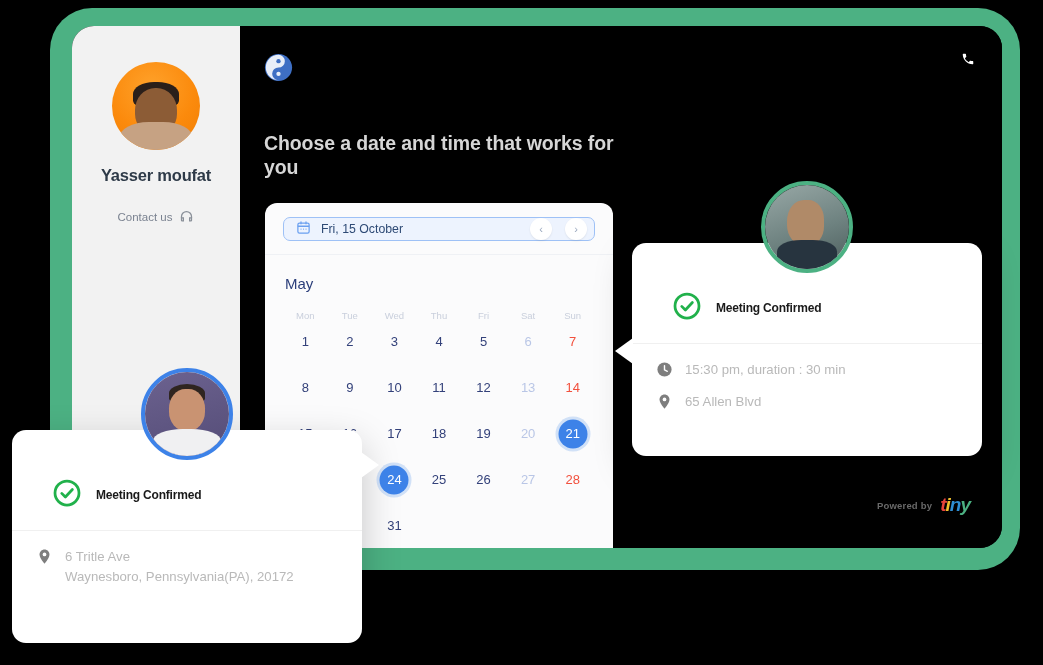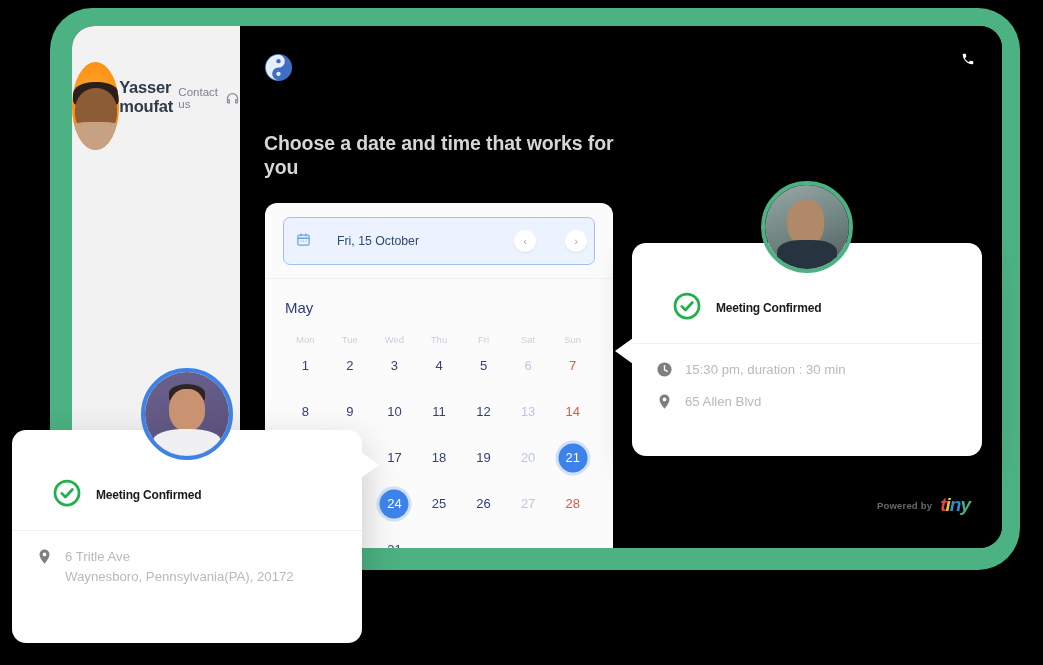--- a/index.html
+++ b/index.html
@@ -28,22 +28,22 @@
     border-radius: 22px;
     overflow: hidden;
     display: flex;
     background: #000;
   }
 
   
   .sidebar {
     width: 168px;
     background: #F2F2F2;
-    display: flex; flex-direction: row;
-    align-items: flex-start;
+    display: flex; flex-direction: column;
+    align-items: center;
     padding-top: 36px;
   }
   .avatar-main {
     width: 88px; height: 88px;
     border-radius: 50%;
     background: radial-gradient(circle at 45% 30%, #FFA22B 0%, #FB8A0C 55%, #F07D05 100%);
     position: relative;
     overflow: hidden;
   }
   .avatar-main .face {
@@ -110,27 +110,27 @@
     background: #FBFBFC;
     border-radius: 12px 12px 0 0;
     overflow: hidden;
     box-shadow: 0 8px 24px rgba(0,0,0,.12);
   }
   .cal-top {
     padding: 14px 18px 13px 18px;
     border-bottom: 1px solid #EFF1F5;
   }
   .date-pill {
-    height: 48px;
+    height: 24px;
     border: 1px solid #9EC1F6;
     background: #EDF3FE;
     border-radius: 7px;
     display: flex; align-items: center;
     padding: 0 7px 0 12px;
-    gap: 26px;
+    gap: 10px;
   }
   .cal-small-icon { width: 15px; height: 15px; flex: 0 0 auto; }
   .date-text { flex: 1; font-size: 12.3px; color: #2E4A75; }
   .nav-btn {
     width: 22px; height: 22px; border-radius: 50%;
     background: #FFFFFF;
     border: none;
     display: flex; align-items: center; justify-content: center;
     color: #9AA8BE; font-size: 11px;
     cursor: pointer;

